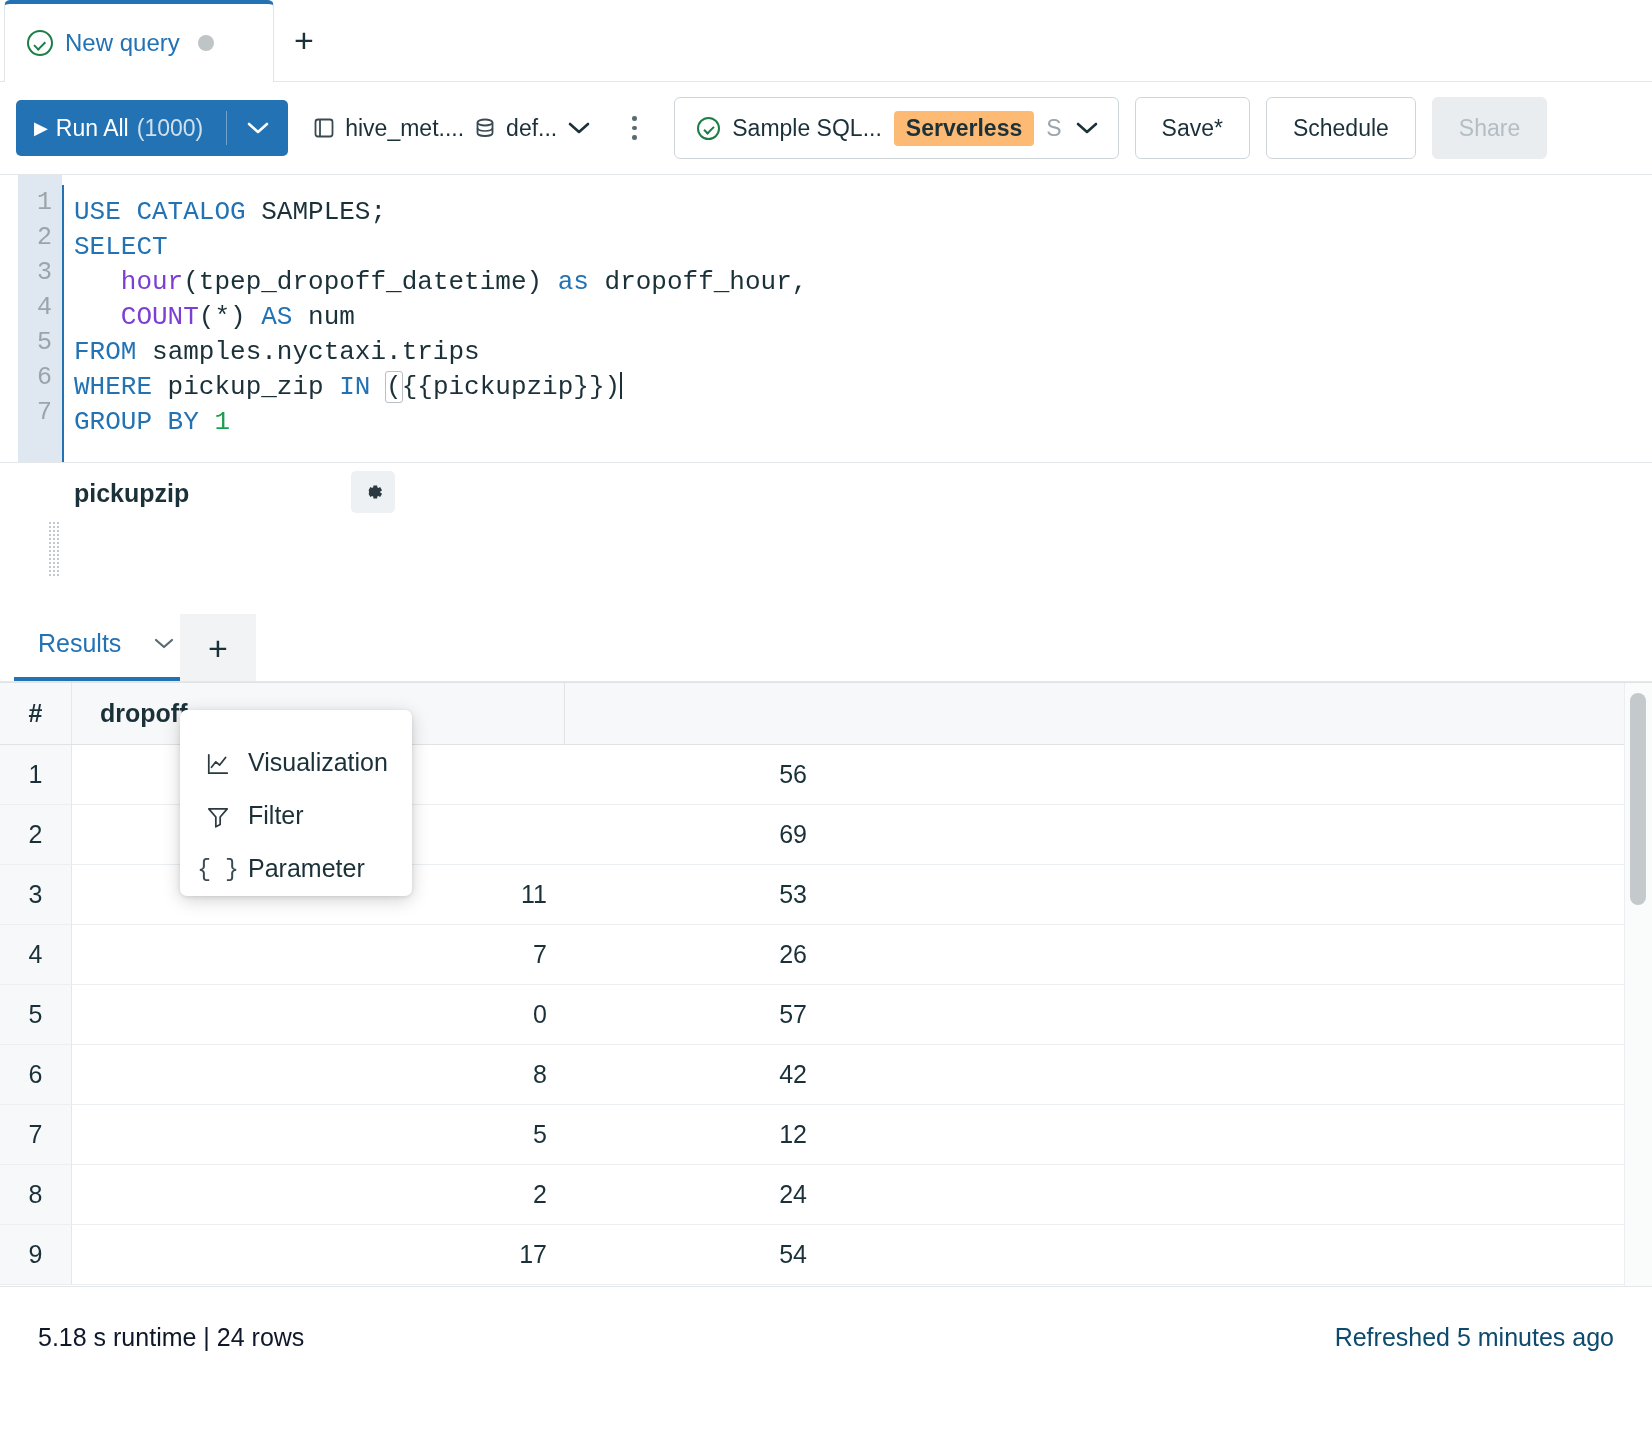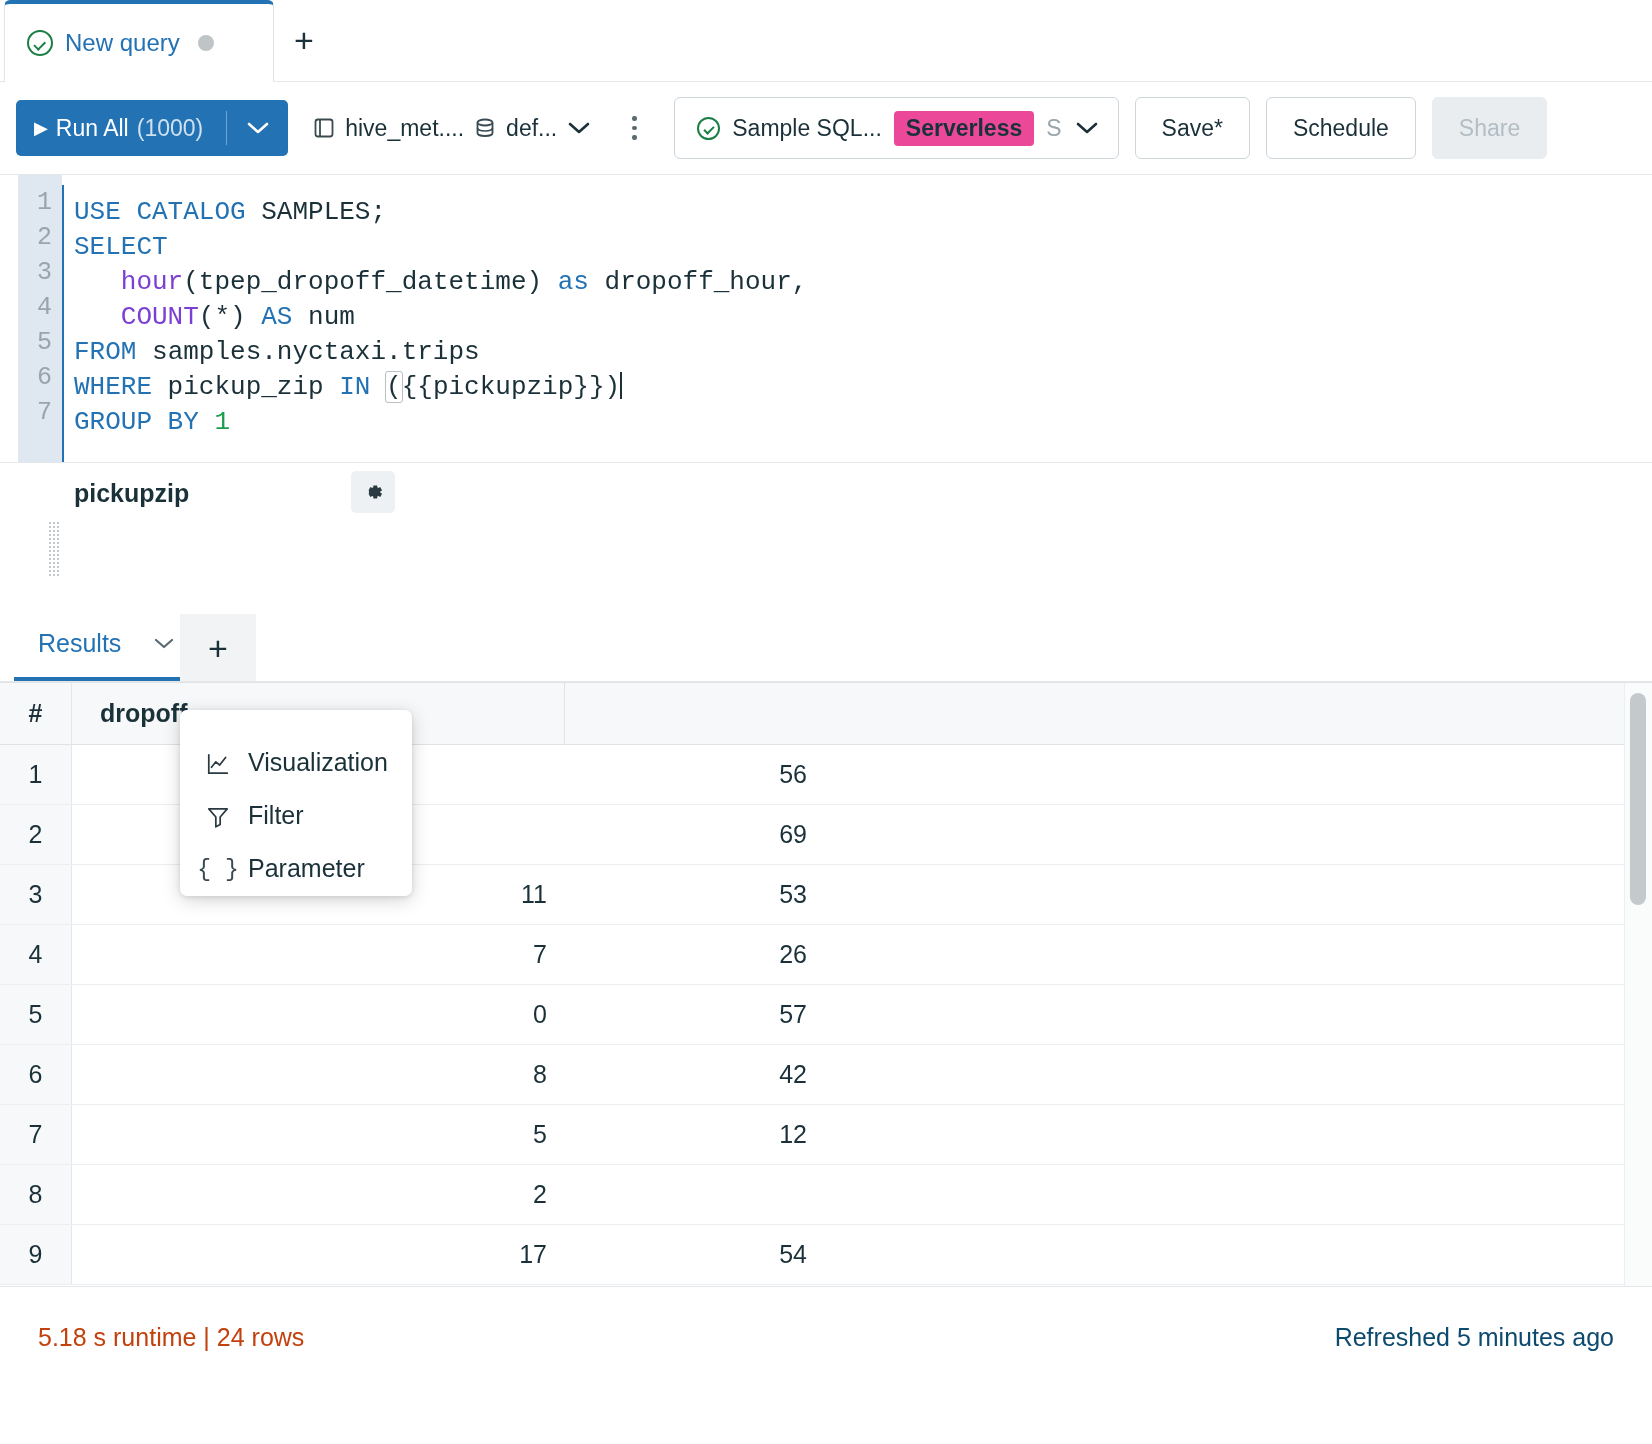--- a/index.html
+++ b/index.html
@@ -97,21 +97,21 @@
     width: 23px; height: 23px; flex:0 0 23px;
     border: 2.2px solid #1b7f45; border-radius: 50%; position: relative;
   }
   .wh-check:after {
     content: ""; position: absolute; left: 4.4px; top: 7.6px;
     width: 8px; height: 4px;
     border-left: 2.1px solid #1b7f45; border-bottom: 2.1px solid #1b7f45;
     transform: rotate(-45deg);
   }
   .wh-badge {
-    background: #ec4899; border-radius: 4px; padding: 4px 12px;
+    background: #fdba74; border-radius: 4px; padding: 4px 12px;
     font-weight: bold; font-size: 23px;
   }
   .wh-size { color: #9aa5ab; font-size: 23px; }
 
   .tbtn {
     margin-left: 16px; height: 62px; padding: 0 26px;
     border: 1px solid #cfd6da; border-radius: 6px;
     display: flex; align-items: center; font-size: 23px; background: #fff;
     white-space: nowrap;
   }
@@ -266,21 +266,21 @@
   }
   .braces { font-family: "Liberation Mono", monospace; font-size: 23px; color: #3a4a52; }
 
   
   .footer {
     position: absolute; left: 0; top: 1286px; width: 1652px; height: 158px;
     border-top: 1px solid #e4e8ea; background: #fff;
   }
   .foot-left {
     position: absolute; left: 38px; top: 36px;
-    font-size: 25px; color: #c2410c;
+    font-size: 25px; color: #0f172a;
   }
   .foot-right {
     position: absolute; right: 38px; top: 36px;
     font-size: 25px; color: #0c4a6e;
   }
 </style>
 </head>
 <body>
 
 <div class="app">
@@ -448,20 +448,21 @@
     </div>
     <div class="trow">
       <div class="c-idx">7</div>
       <div class="c-a">5</div>
       <div class="c-b">12</div>
       <div class="c-rest"></div>
     </div>
     <div class="trow">
       <div class="c-idx">8</div>
       <div class="c-a">2</div>
+      <div class="c-b">24</div>
       <div class="c-rest"></div>
     </div>
     <div class="trow">
       <div class="c-idx">9</div>
       <div class="c-a">17</div>
       <div class="c-b">54</div>
       <div class="c-rest"></div>
     </div>
   </div>
 

